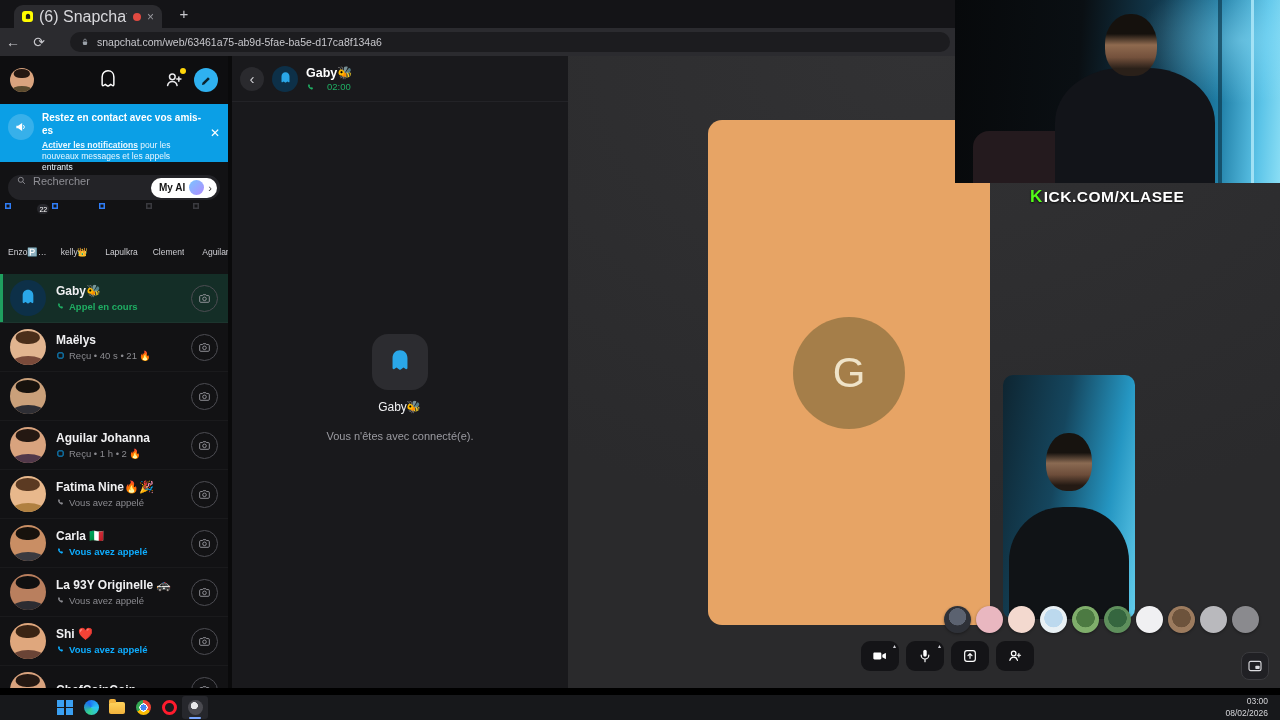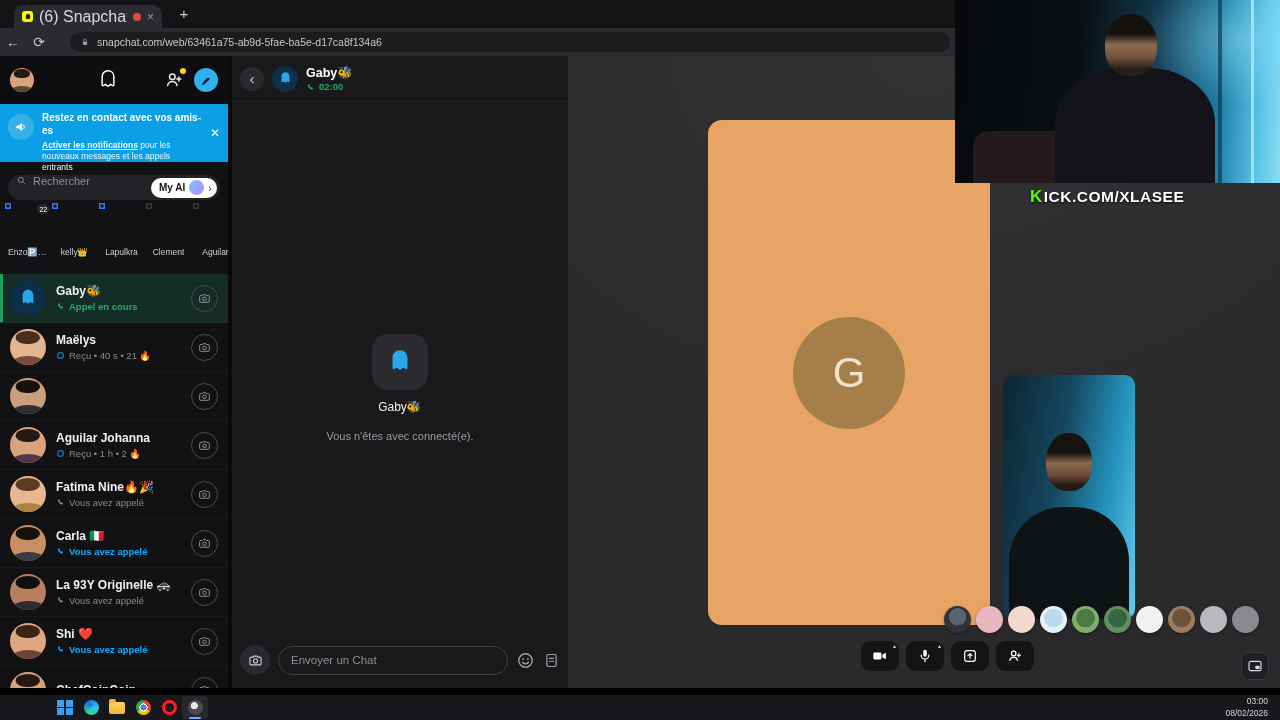--- a/index.html
+++ b/index.html
@@ -87,21 +87,21 @@
   .cam-circle{margin-left:auto;width:27px;height:27px;border:1.5px solid #4c4c52;border-radius:50%;display:flex;align-items:center;justify-content:center;color:#9a9aa0;flex:none}
   .cam-circle svg{width:13px;height:13px}
 
   
   .chatpanel{position:absolute;left:232px;top:0;width:336px;height:632px;background:#19191c}
   .cp-header{position:absolute;left:0;top:0;right:0;height:46px;display:flex;align-items:center;gap:8px;padding:0 8px;border-bottom:1px solid #232327}
   .back-circle{width:24px;height:24px;border-radius:50%;background:#2a2a2e;color:#cfcfd4;display:flex;align-items:center;justify-content:center;font-size:15px;line-height:1;flex:none}
   .ghost-av.sm{width:26px;height:26px}
   .ghost-av.sm svg{width:15px;height:15px}
   .cp-name{font-size:12.5px;font-weight:bold;color:#fff;line-height:1.2}
-  .cp-call{display:flex;align-items:flex-end;gap:4px;font-size:9.5px;color:#1fae63;font-weight:bold}
+  .cp-call{display:flex;align-items:flex-end;gap:12px;font-size:9.5px;color:#1fae63;font-weight:normal}
   .cp-call svg{width:9px;height:9px}
   .cp-empty{position:absolute;left:0;right:0;top:278px;display:flex;flex-direction:column;align-items:center}
   .empty-tile{width:56px;height:56px;border-radius:16px;background:#2c2c30;display:flex;align-items:center;justify-content:center}
   .empty-tile svg{width:28px;height:28px;color:#2aa7e8}
   .empty-name{margin-top:10px;font-size:12px;color:#f0f0f2}
   .empty-msg{margin-top:16px;font-size:11px;color:#9b9ba1}
   .cp-input{position:absolute;left:8px;right:8px;bottom:13px;height:30px;display:flex;align-items:center;gap:8px}
   .cam-btn{width:30px;height:30px;border-radius:50%;background:#2a2a2e;color:#cfcfd4;display:flex;align-items:center;justify-content:center;flex:none}
   .cam-btn svg{width:15px;height:15px}
   .chat-input{flex:1;height:29px;border:1px solid #3f3f44;border-radius:15px;background:transparent;color:#d8d8dc;
@@ -524,38 +524,20 @@
       <div class="cp-empty">
         <div class="empty-tile">
             <svg viewBox="0 0 24 24" class="ic">
               <use href="#ghost"></use>
             </svg>
           </div>
         <div class="empty-name">Gaby🐝</div>
         <div class="empty-msg">Vous n'êtes avec connecté(e).</div>
       </div>
 
-      <div class="cp-input">
-        <span class="cam-btn">
-            <svg viewBox="0 0 24 24">
-              <use href="#cam"></use>
-            </svg>
-          </span>
-        <input class="chat-input" placeholder="Envoyer un Chat" style="">
-        <span class="mini-btn">
-            <svg viewBox="0 0 24 24" class="ic">
-              <use href="#smiley"></use>
-            </svg>
-          </span>
-        <span class="mini-btn cards">
-            <svg viewBox="0 0 24 24" class="ic">
-              <use href="#cards"></use>
-            </svg>
-          </span>
-      </div>
     </section>
 
     <section class="callpanel">
       <div class="orange-card">
         <div class="g-circle">G</div>
       </div>
 
       <div class="kick">
         <span class="k">K</span>
         <span class="rest">ICK.COM/XLASEE</span>

